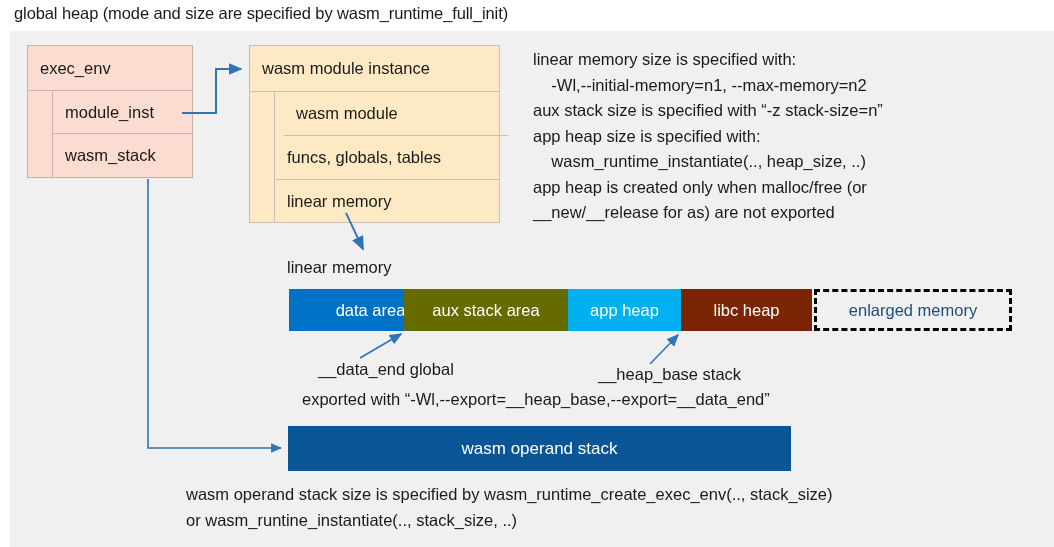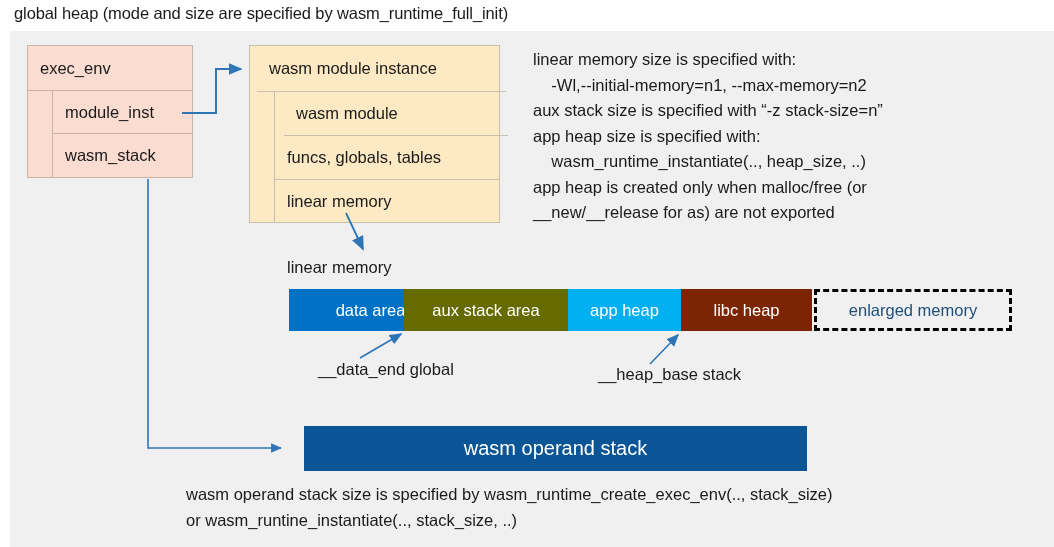--- a/index.html
+++ b/index.html
@@ -118,21 +118,20 @@
     background: #fdeac4;
     border: 1px solid #c8bfae;
   }
   #mod-inst .hdr {
     position: absolute;
     left: 0; top: 0;
     width: 249px;
     height: 46px;
     border-bottom: 1px solid #c8bfae;
     box-sizing: border-box;
-    margin-left: 7px;
   }
   #mod-inst .indent-col {
     position: absolute;
     left: 0; top: 46px;
     width: 25px;
     height: 130px;
     border-right: 1px solid #c8bfae;
     box-sizing: border-box;
   }
   #mod-inst .r1 {
@@ -215,22 +214,21 @@
     position: absolute;
     left: 288px;
     top: 426px;
     width: 503px;
     height: 45px;
     background: #0a5596;
     display: flex;
     align-items: center;
     justify-content: center;
     color: #ffffff;
-    font-size: 20px;
-    margin-left: 16px;
+    font-size: 17px;
   }
 
   .bottom-notes {
     position: absolute;
     left: 186px;
     top: 482px;
     font-size: 16.5px;
     line-height: 25.5px;
     color: #1a1a1a;
     white-space: pre;
@@ -281,20 +279,21 @@
   <div id="lm-bar">
       <div class="seg" style="width: 115px; background: rgb(0, 114, 198); color: rgb(255, 255, 255); padding-left: 48px;">data area</div>
       <div class="seg" style="width: 164px; background: rgb(102, 107, 0); color: rgb(255, 255, 255);">aux stack area</div>
       <div class="seg" style="width: 113px; background: rgb(0, 176, 240); color: rgb(255, 255, 255);">app heap</div>
       <div class="seg" style="width: 131px; background: rgb(123, 37, 4); color: rgb(255, 255, 255);">libc heap</div>
       <div class="seg dashed" style="width: 198px; color: rgb(31, 78, 121);">enlarged memory</div>
     </div>
 
   <div class="cap" id="cap-data-end">__data_end global</div>
   <div class="cap" id="cap-heap-base">__heap_base stack</div>
+  <div class="cap" id="cap-exported">exported with “-Wl,--export=__heap_base,--export=__data_end”</div>
 
   <div id="operand-stack" style="background: rgb(10, 85, 150);">wasm operand stack</div>
 
   <div class="bottom-notes">wasm operand stack size is specified by wasm_runtime_create_exec_env(.., stack_size)
 or wasm_runtine_instantiate(.., stack_size, ..)</div>
 
   <svg id="wires">
     <defs>
       <marker id="ah" markerWidth="7" markerHeight="7" refX="6.2" refY="3" orient="auto">
         <path d="M0,0 L7,3 L0,6 z" fill="#2e75b6"></path>

